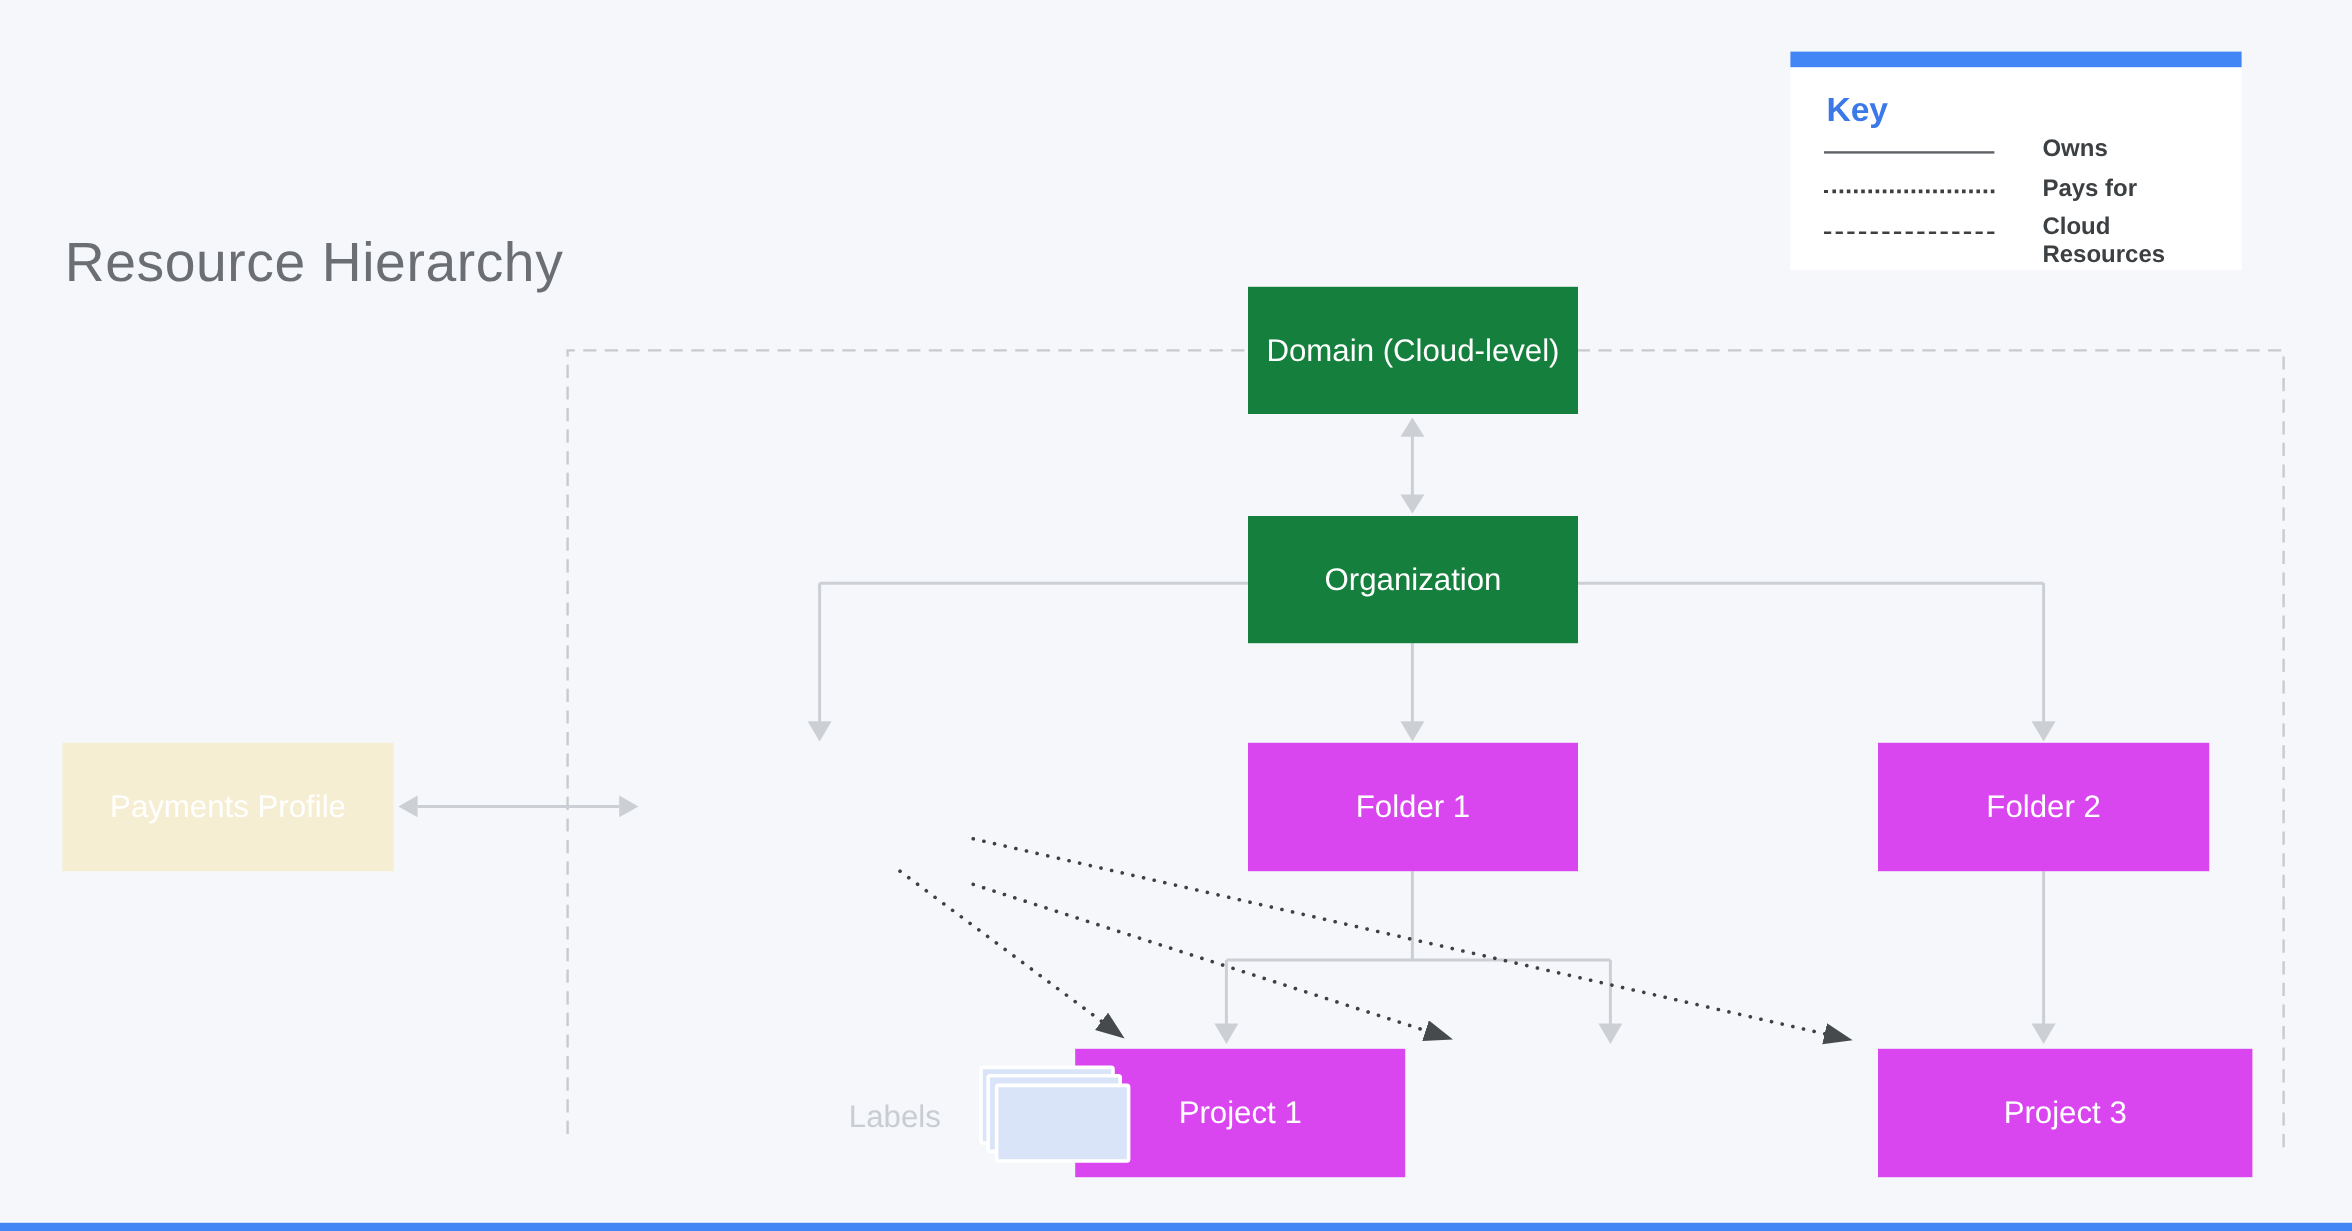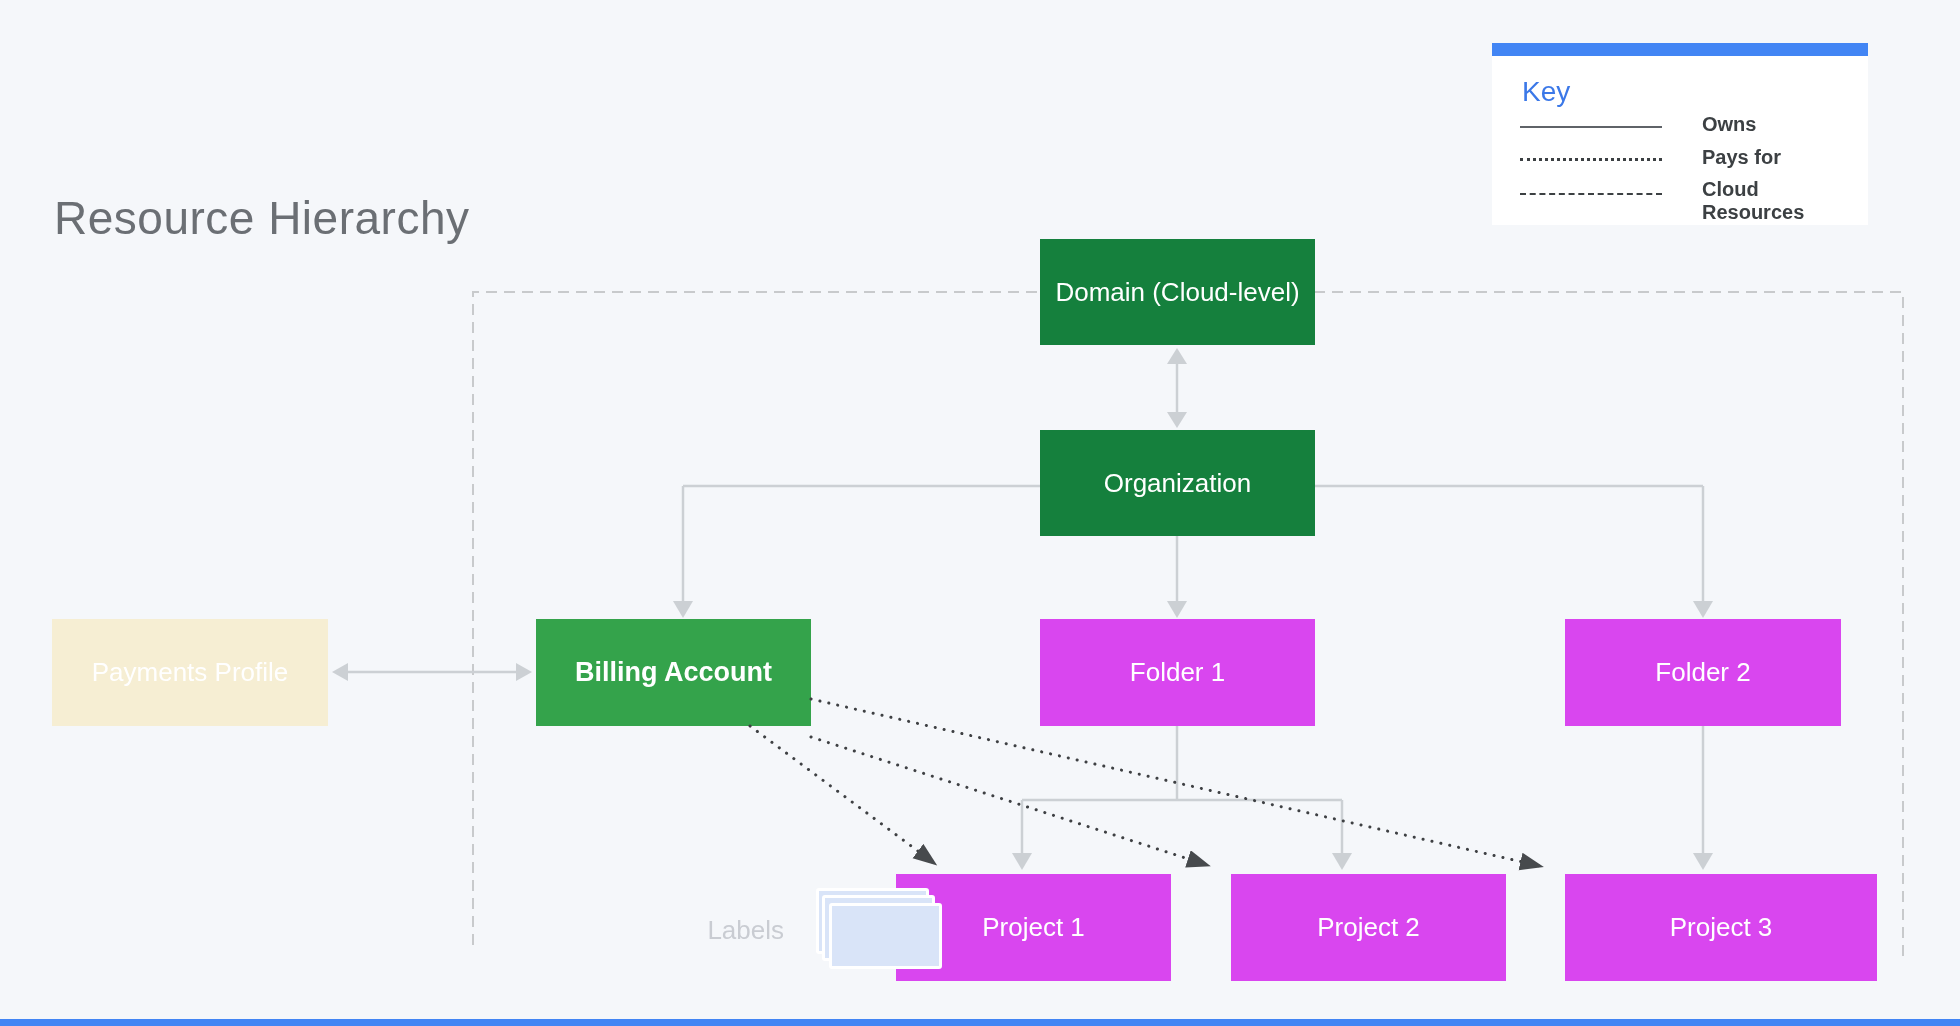--- a/index.html
+++ b/index.html
@@ -20,21 +20,21 @@
   .node.cream{background:#f6eed3;}
   .node.green{background:#34a34b;font-weight:bold;font-size:27px;}
 
   .labels-text{position:absolute;z-index:3;left:638px;top:915px;width:146px;text-align:right;
                font-size:26px;color:#c9ccd2;}
   .label-card{position:absolute;z-index:3;width:113px;height:66px;background:#d9e4f8;
               border:3px solid #ffffff;border-radius:3px;box-sizing:border-box;}
 
   .key-box{position:absolute;z-index:5;left:1492px;top:43px;width:376px;height:182px;background:#ffffff;}
   .key-accent{position:absolute;left:0;top:0;width:100%;height:13px;background:#4285f4;}
-  .key-title{position:absolute;left:30px;top:33px;font-size:28px;font-weight:normal;color:#3b78e8;}
+  .key-title{position:absolute;left:30px;top:33px;font-size:28px;font-weight:bold;color:#3b78e8;}
   .key-line{position:absolute;left:28px;width:142px;height:0;}
   .key-line.solid{top:83px;border-top:2px solid #5f6368;}
   .key-line.dotted{top:115px;border-top:3px dotted #3c4043;}
   .key-line.dashed{top:150px;border-top:2px dashed #3c4043;}
   .key-label{position:absolute;left:210px;width:150px;font-size:20px;font-weight:bold;
              color:#3c4043;line-height:1.15;}
   .key-label.r1{top:70px;}
   .key-label.r2{top:103px;}
   .key-label.r3{top:135px;}
 
@@ -83,34 +83,28 @@
 
   <div class="node pink" style="left:1040px;top:239px;width:275px;height:106px">
     <span>Domain (Cloud-level)</span>
   </div>
   <div class="node pink" style="left:1040px;top:430px;width:275px;height:106px">
     <span>Organization</span>
   </div>
   <div class="node cream" style="left:52px;top:619px;width:276px;height:107px">
     <span>Payments Profile</span>
   </div>
-  <div class="node green" style="left:536px;top:619px;width:275px;height:107px">
-    <span>Billing Account</span>
-  </div>
   <div class="node blue" style="left:1040px;top:619px;width:275px;height:107px">
     <span>Folder 1</span>
   </div>
   <div class="node blue" style="left:1565px;top:619px;width:276px;height:107px">
     <span>Folder 2</span>
   </div>
   <div class="node blue" style="left:896px;top:874px;width:275px;height:107px">
     <span>Project 1</span>
-  </div>
-  <div class="node blue" style="left:1231px;top:874px;width:275px;height:107px">
-    <span>Project 2</span>
   </div>
   <div class="node blue" style="left:1565px;top:874px;width:312px;height:107px">
     <span>Project 3</span>
   </div>
 
   <div class="labels-text">Labels</div>
   <div class="label-card" style="left:816px;top:888px"></div>
   <div class="label-card" style="left:822px;top:895px"></div>
   <div class="label-card" style="left:829px;top:903px"></div>
 

